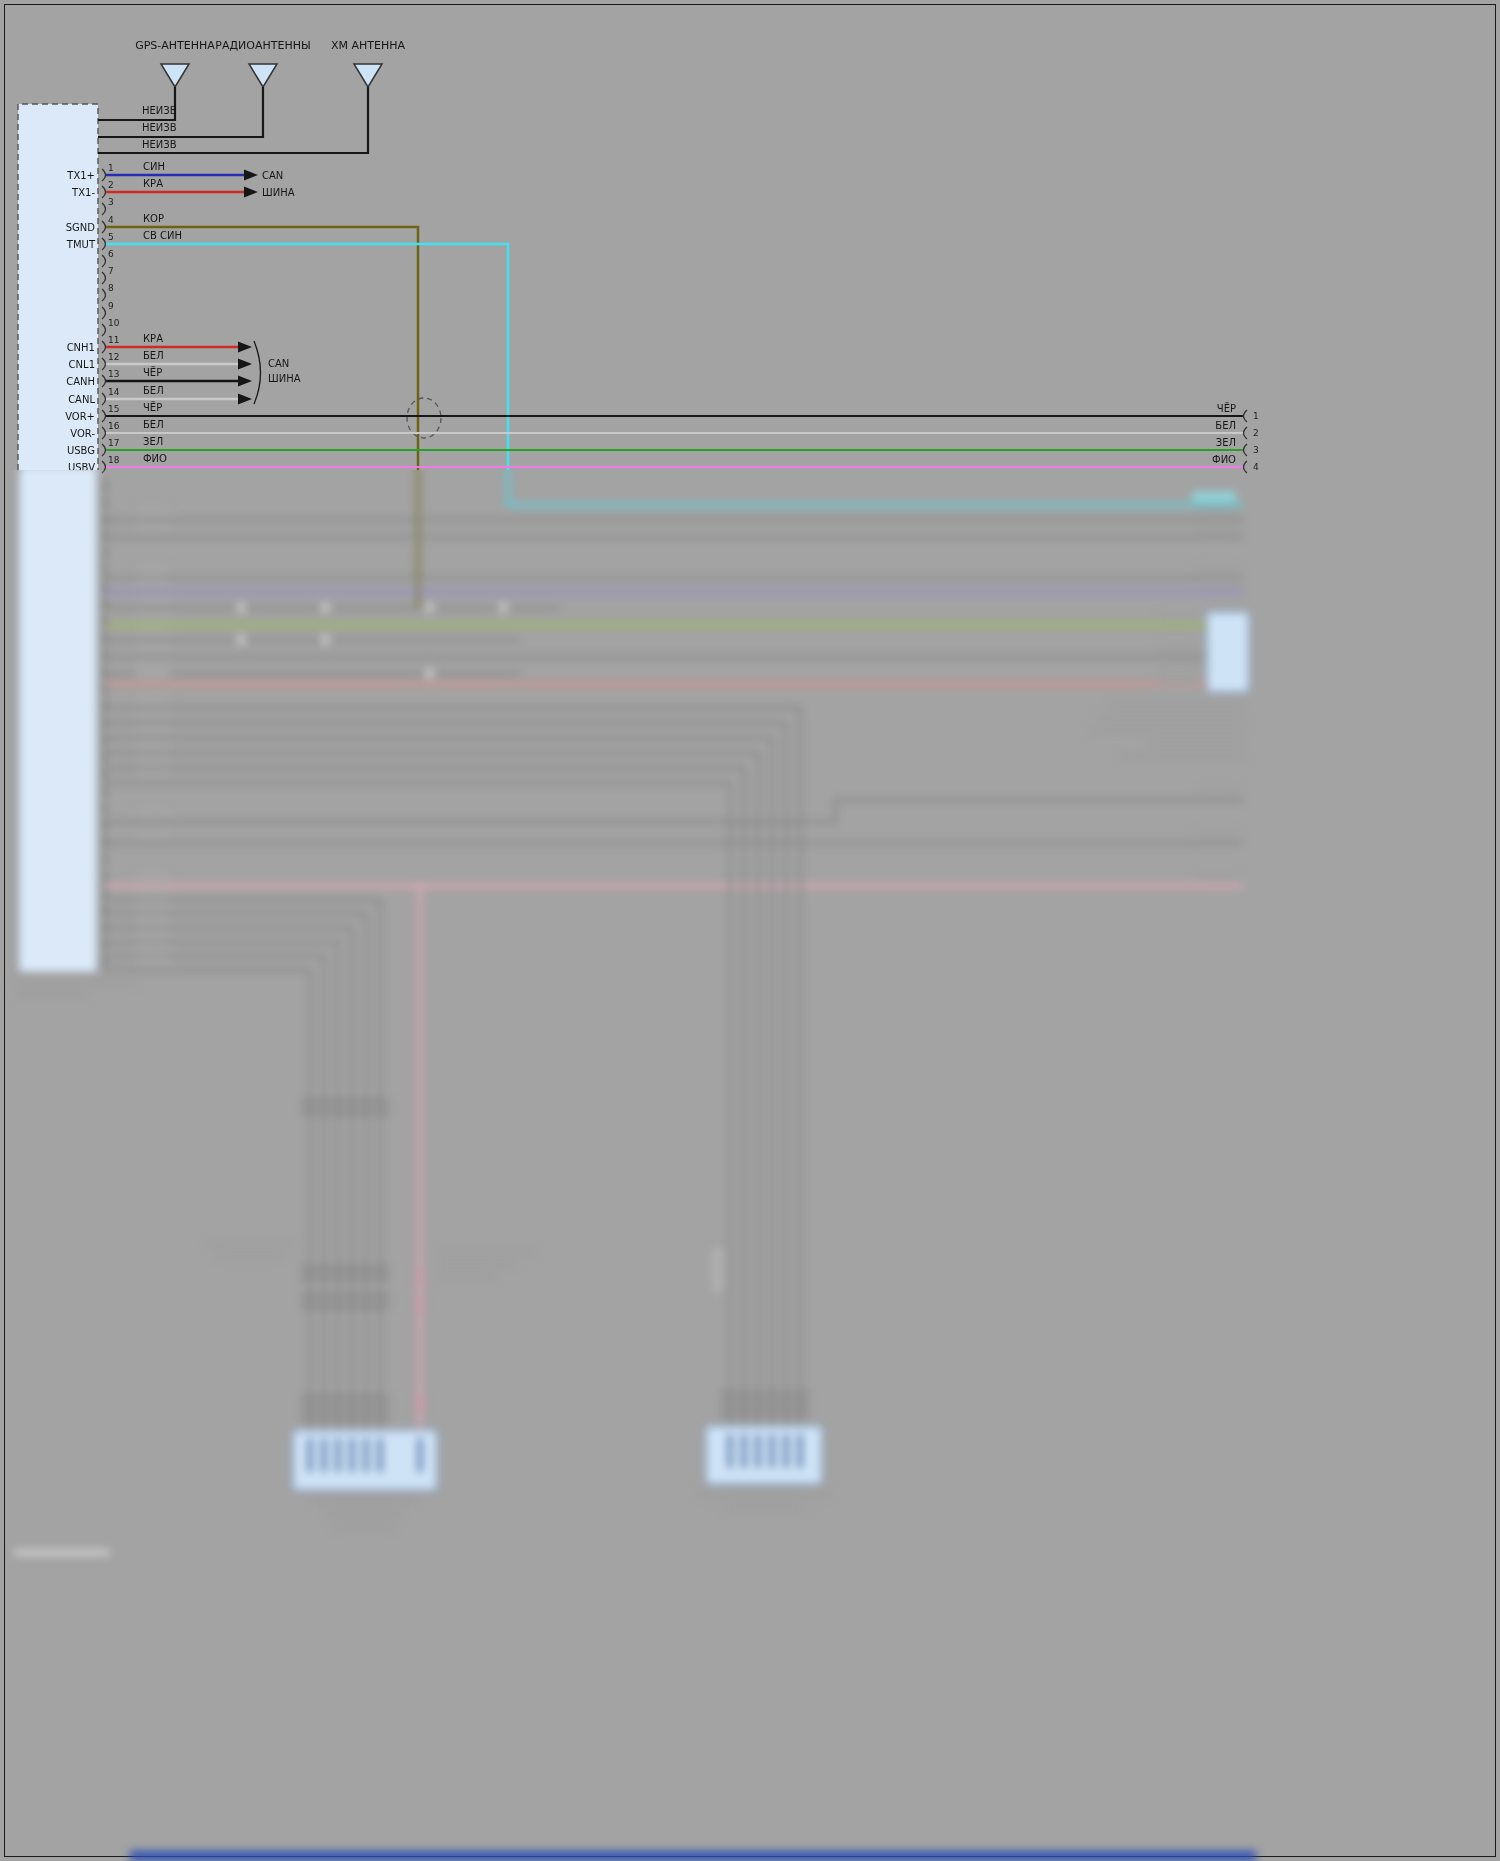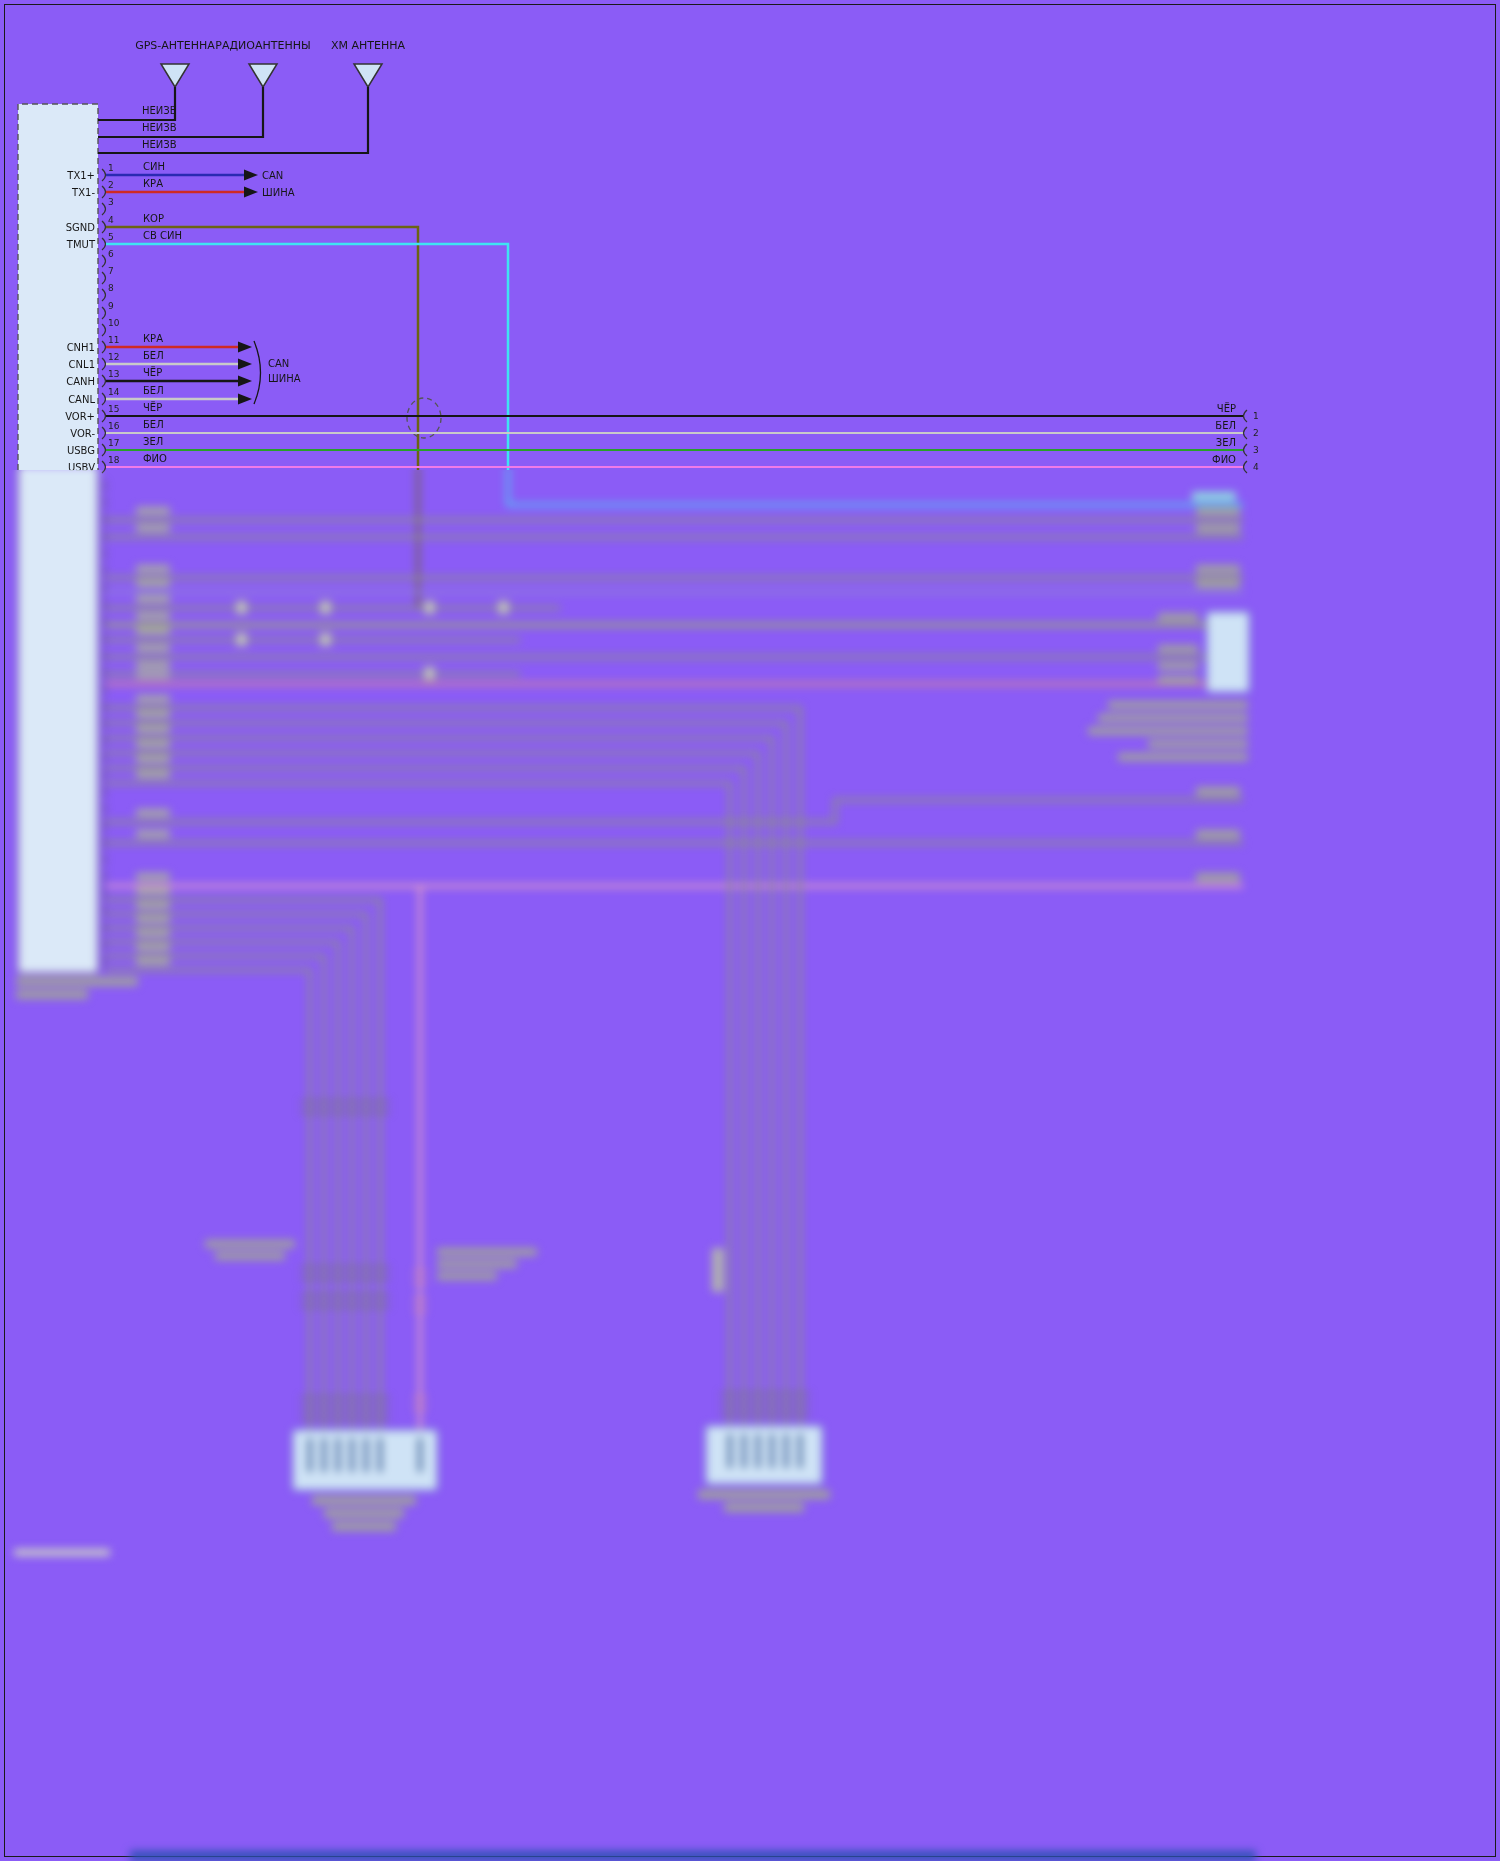--- a/index.html
+++ b/index.html
@@ -1,16 +1,16 @@
 <!DOCTYPE html>
 <html><head>
 <meta charset="utf-8">
 <style>
   html,body{margin:0;padding:0;background:#e9e9e9;}
-  .page{position:relative;width:1500px;height:1861px;background:#8b5cf6;overflow:hidden;
+  .page{position:relative;width:1500px;height:1861px;background:#a3a3a3;overflow:hidden;
         font-family:"DejaVu Sans","Liberation Sans",sans-serif;}
   .frame{position:absolute;inset:4px;border:1.6px solid #1a1a1a;pointer-events:none;}
   svg{position:absolute;left:0;top:0;}
   .blurwrap{position:absolute;left:0;top:0;width:1500px;height:1861px;
             filter:blur(4.5px);clip-path:inset(470px 0 0 0);}
   text{fill:#161616;}
   .t9{font-size:9px;fill:#222;}
   .t10{font-size:10px;}
   .t11{font-size:11px;}
   .end{text-anchor:end;}

